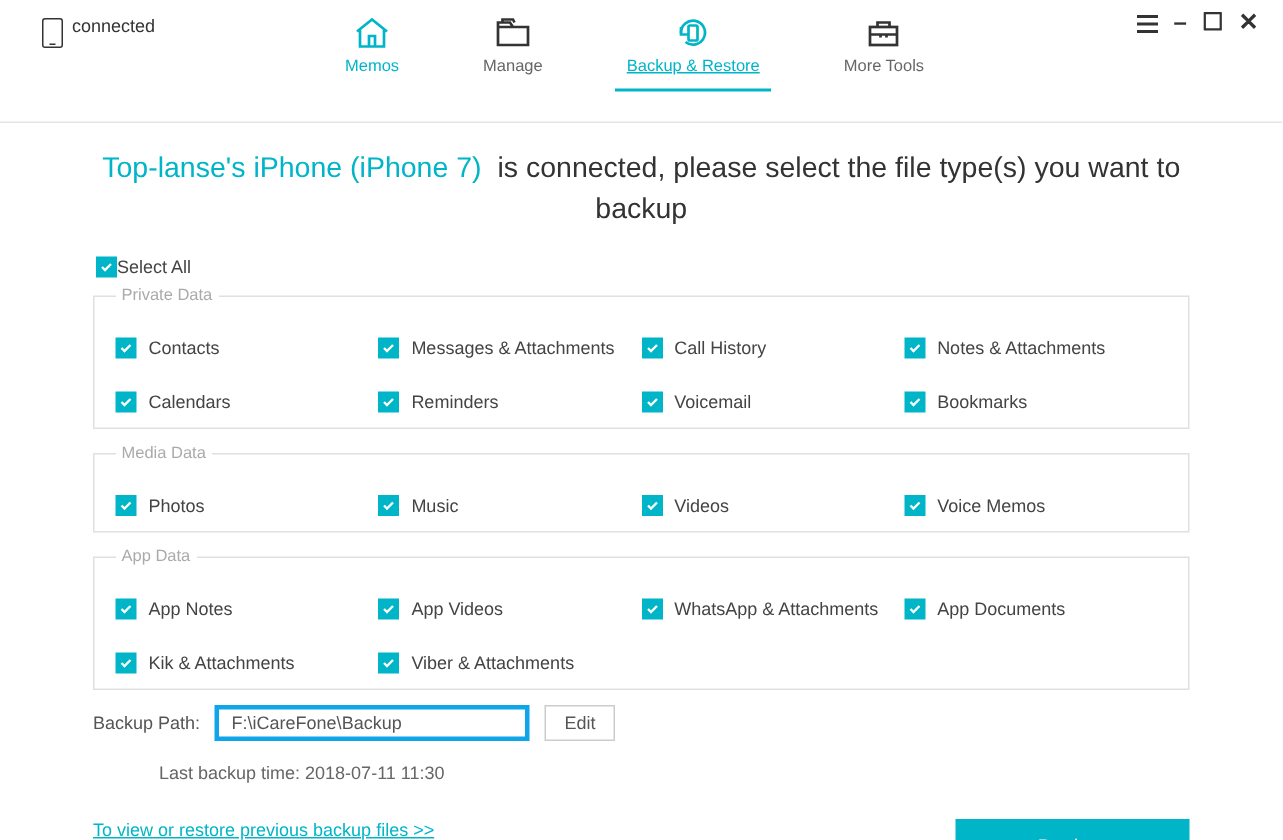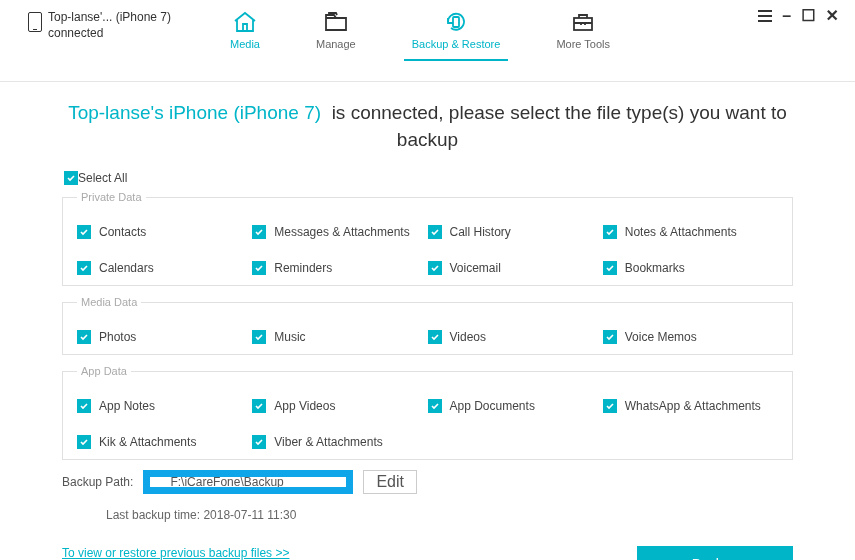--- a/index.html
+++ b/index.html
@@ -11,21 +11,21 @@
 .device-icon { width: 14px; height: 20px; border: 1.5px solid #333; border-radius: 2px; position: relative; margin-top: 2px; }
 .device-icon::after { content: ""; position: absolute; bottom: 1px; left: 50%; transform: translateX(-50%); width: 4px; height: 1.5px; background: #333; }
 .device-text { font-size: 12px; color: #333; line-height: 1.3; }
 
 .nav { display: flex; gap: 56px; padding-top: 10px; }
 .nav-item { display: flex; flex-direction: column; align-items: center; gap: 4px; cursor: pointer; padding-bottom: 10px; position: relative; }
 .nav-item.active { color: #00b5c8; }
 .nav-item.active::after { content: ""; position: absolute; bottom: -1px; left: -8px; right: -8px; height: 2px; background: #00b5c8; }
 .nav-icon { height: 24px; display: flex; align-items: center; justify-content: center; }
 .nav-label { font-size: 11px; color: #666; }
-.nav-item.active .nav-label { color: #00b5c8; }
+.nav-item.active .nav-label { color: #00b5c8; text-decoration: underline; }
 
 .win-controls { position: absolute; right: 16px; top: 8px; display: flex; gap: 10px; align-items: center; }
 .win-btn { font-size: 16px; font-weight: bold; cursor: pointer; color: #333; line-height: 1; }
 .menu-lines { display: flex; flex-direction: column; gap: 3px; }
 .menu-lines span { width: 14px; height: 2px; background: #333; display: block; }
 
 
 .main { padding: 18px 62px 0 62px; }
 .headline { text-align: center; font-size: 19px; font-weight: 400; color: #333; margin-bottom: 18px; line-height: 1.4; }
 .headline .device-name { color: #00b5c8; }
@@ -36,49 +36,48 @@
 .chk-label { font-size: 12px; color: #444; }
 
 fieldset.section { border: 1px solid #e0e0e0; padding: 10px 14px 10px 14px; margin-bottom: 10px; }
 fieldset.section legend { font-size: 11px; color: #aaa; padding: 0 4px; }
 .grid { display: grid; grid-template-columns: repeat(4, 1fr); row-gap: 10px; }
 .cell { display: flex; align-items: center; gap: 8px; margin-top: 12px; }
 .cell-label { font-size: 12px; color: #444; }
 
 .path-row { display: flex; align-items: center; gap: 10px; margin-top: 8px; }
 .path-label { font-size: 12px; color: #555; }
-.path-input { border: 7px solid #0ea5e9; height: 24px; padding: 0 20px; font-size: 12px; width: 210px; color: #555; }
-.edit-btn { border: 1px solid #ccc; background: #fff; height: 24px; padding: 0 12px; font-size: 16px; color: #555; cursor: pointer; }
+.path-input { border: 3px solid #0ea5e9; height: 24px; padding: 0 8px; font-size: 12px; width: 210px; color: #555; }
+.edit-btn { border: 1px solid #ccc; background: #fff; height: 24px; padding: 0 12px; font-size: 12px; color: #555; cursor: pointer; }
 
 .last-backup { font-size: 12px; color: #666; margin-top: 14px; margin-left: 44px; }
 
 .bottom-row { display: flex; justify-content: space-between; align-items: flex-start; margin-top: 24px; }
 .view-link { font-size: 12px; color: #00b5c8; text-decoration: underline; cursor: pointer; }
 .backup-btn { background: #00b5c8; color: #fff; border: none; width: 156px; height: 36px; font-size: 14px; cursor: pointer; }
 </style>
 </head>
 <body>
 
 <div class="topbar">
   <div class="device-info">
     <div class="device-icon"></div>
     <div class="device-text">
-      <div>Top-lanse'... (iPhone 7)</div>
       <div>connected</div>
     </div>
   </div>
 
   <div class="nav">
     <div class="nav-item">
       <div class="nav-icon">
         <svg width="26" height="24" viewBox="0 0 26 24" fill="none" stroke="#00b5c8" stroke-width="1.8">
             <path d="M3 11 L13 3 L23 11 M5 10 V21 H21 V10 M11 21 V14 H15 V21"></path>
           </svg>
       </div>
-      <span class="nav-label" style="color:#00b5c8">Media</span>
+      <span class="nav-label" style="color:#00b5c8">Memos</span>
     </div>
     <div class="nav-item">
       <div class="nav-icon">
         <svg width="26" height="24" viewBox="0 0 26 24" fill="none" stroke="#333" stroke-width="1.8">
             <path d="M3 8 V20 H23 V8 Z M3 8 V5 H11 L13 8 H23"></path>
             <path d="M6 5 V3 H13 L14 5"></path>
           </svg>
       </div>
       <span class="nav-label">Manage</span>
     </div>
@@ -256,29 +255,29 @@
             </svg>
           </span>
           <span class="cell-label">App Videos</span>
         </div>
         <div class="cell">
           <span class="chk">
             <svg viewBox="0 0 10 10">
               <path d="M2 5 L4 7 L8 3" stroke="#fff" stroke-width="1.6" fill="none"></path>
             </svg>
           </span>
+          <span class="cell-label">WhatsApp &amp; Attachments</span>
+        </div>
+        <div class="cell">
+          <span class="chk">
+            <svg viewBox="0 0 10 10">
+              <path d="M2 5 L4 7 L8 3" stroke="#fff" stroke-width="1.6" fill="none"></path>
+            </svg>
+          </span>
           <span class="cell-label">App Documents</span>
-        </div>
-        <div class="cell">
-          <span class="chk">
-            <svg viewBox="0 0 10 10">
-              <path d="M2 5 L4 7 L8 3" stroke="#fff" stroke-width="1.6" fill="none"></path>
-            </svg>
-          </span>
-          <span class="cell-label">WhatsApp &amp; Attachments</span>
         </div>
         <div class="cell">
           <span class="chk">
             <svg viewBox="0 0 10 10">
               <path d="M2 5 L4 7 L8 3" stroke="#fff" stroke-width="1.6" fill="none"></path>
             </svg>
           </span>
           <span class="cell-label">Kik &amp; Attachments</span>
         </div>
         <div class="cell">

